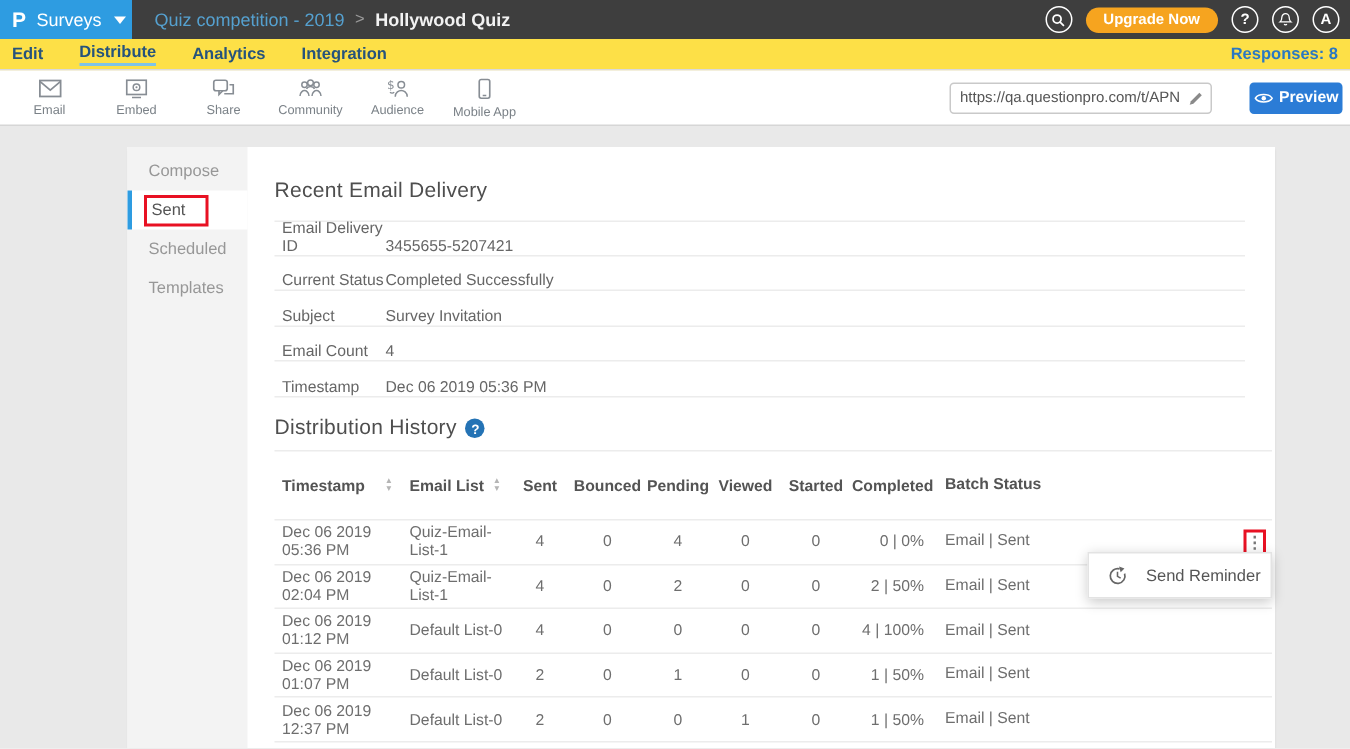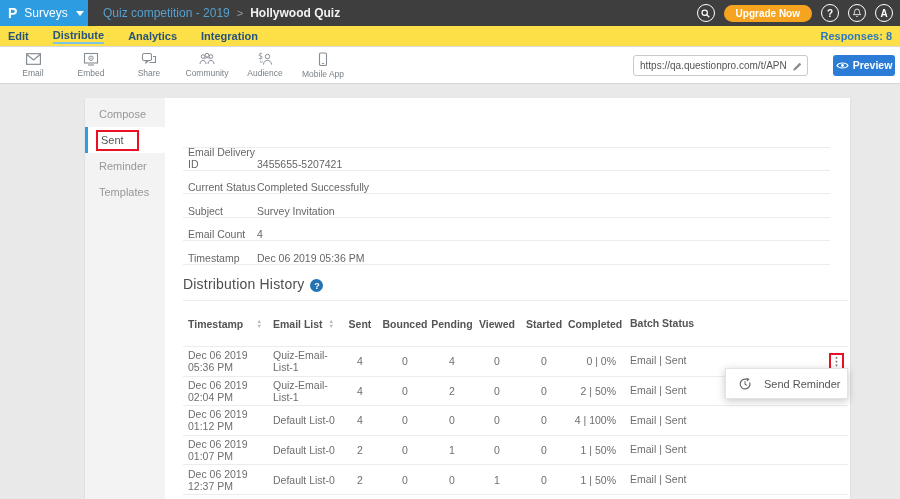--- a/index.html
+++ b/index.html
@@ -190,28 +190,29 @@
 
   <div class="card">
     <div class="sidebar">
       <div class="side-item">
           <span>Compose</span>
         </div>
       <div class="side-item active">
           <span class="red-box">Sent</span>
         </div>
       <div class="side-item">
-          <span>Reminder</span>
+          <span>Scheduled</span>
         </div>
       <div class="side-item">
           <span>Templates</span>
         </div>
     </div>
 
     <div class="main">
+      <h2 class="sec-title" id="delivery-title">Recent Email Delivery</h2>
 
       <div class="kv">
         <div class="kv-row">
             <span class="kv-label">Email Delivery ID</span>
             <span class="kv-value">3455655-5207421</span>
           </div>
         <div class="kv-row">
             <span class="kv-label">Current Status</span>
             <span class="kv-value">Completed Successfully</span>
           </div>

